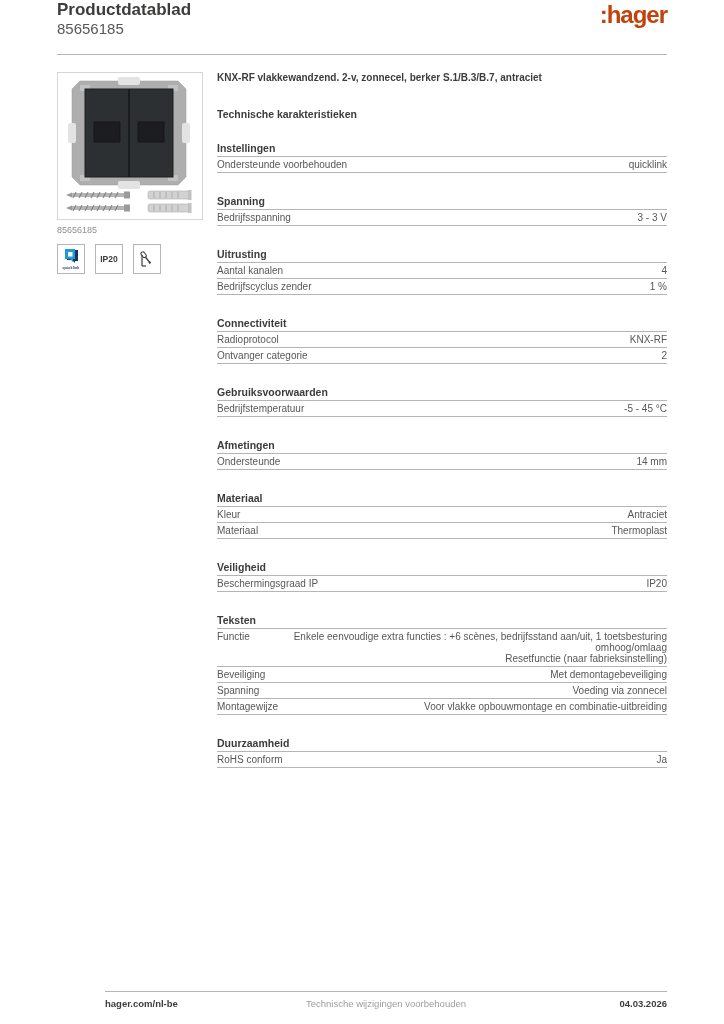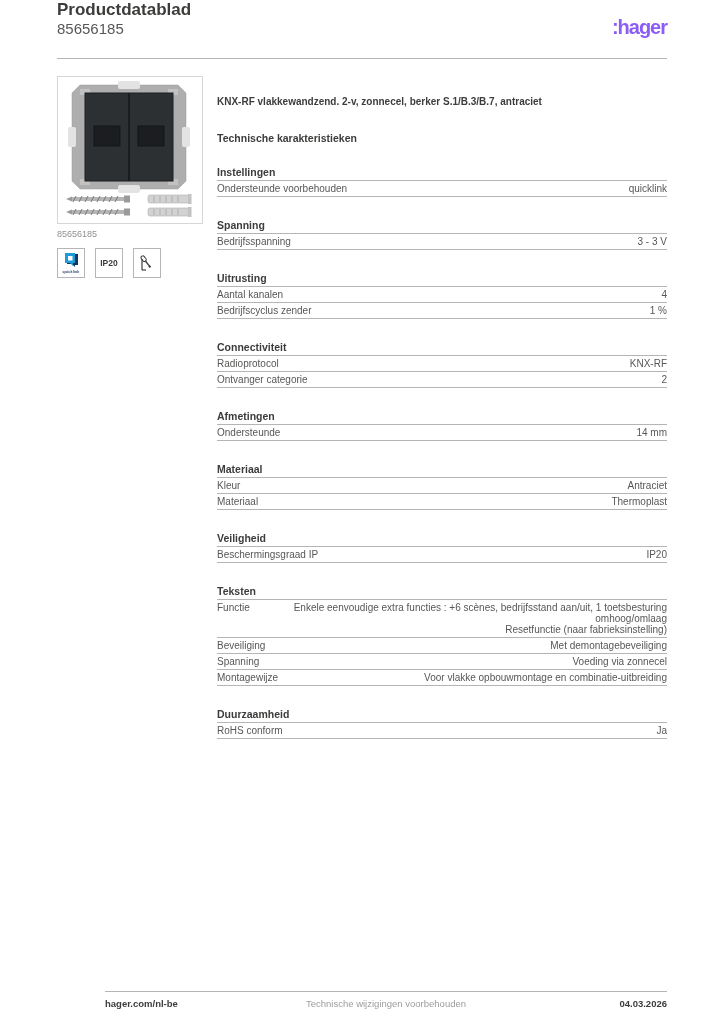--- a/index.html
+++ b/index.html
@@ -6,38 +6,38 @@
   html, body { width: 724px; height: 1024px; background: #ffffff; overflow: hidden; }
   body { font-family: "Liberation Sans", sans-serif; color: #3c3c3b; position: relative; }
 
   .page { position: absolute; inset: 0; padding: 0 57px; }
 
   
   .header { display: flex; justify-content: space-between; align-items: flex-start;
             padding-bottom: 16px; border-bottom: 1px solid #b5b5b5; }
   .header-title { font-size: 17px; font-weight: bold; color: #3c3c3b; line-height: 20px; }
   .header-number { font-size: 15px; color: #575756; line-height: 18px; }
-  .hager-logo { font-size: 20px; font-weight: bold; color: #8b5cf6; letter-spacing: -1px; line-height: 30px; margin-top: 12px; }
+  .hager-logo { font-size: 24px; font-weight: bold; color: #c2410c; letter-spacing: -1px; line-height: 30px; margin-top: 0; }
 
   
   .content { display: flex; gap: 14px; margin-top: 17px; }
   .left-col { width: 146px; flex: 0 0 146px; }
   .right-col { flex: 1; min-width: 0; }
 
   
   .image-box { width: 146px; height: 148px; border: 1px solid #d6d6d6; background: #ffffff; }
   .image-caption { font-size: 9px; color: #8f8f8e; margin-top: 5px; }
   .badge-row { display: flex; gap: 10px; margin-top: 9px; }
   .badge { width: 28px; height: 30px; border: 1px solid #b5b5b5; background: #fff;
            display: flex; flex-direction: column; align-items: center; justify-content: center; }
   .ip20-label { font-size: 8.5px; font-weight: bold; color: #3c3c3b; }
   .quicklink-label { font-size: 3.5px; color: #17365c; font-weight: bold; letter-spacing: 0.2px; margin-top: 1px; }
 
   
-  .product-title { font-size: 10px; font-weight: bold; color: #3c3c3b; line-height: 12px; margin-top: 20px; }
+  .product-title { font-size: 10px; font-weight: bold; color: #3c3c3b; line-height: 12px; margin-top: 0; }
   .tech-heading { font-size: 10.5px; font-weight: bold; color: #3c3c3b; margin-top: 24px; }
 
   .spec-section { margin-top: 22px; }
   .sec-title { font-size: 10.5px; font-weight: bold; color: #3c3c3b;
                padding-bottom: 2px; border-bottom: 1px solid #b5b5b5; line-height: 12px; }
   .spec-row { display: flex; justify-content: space-between; align-items: flex-start;
               padding: 2px 0; border-bottom: 1px solid #b5b5b5;
               font-size: 10px; color: #575756; line-height: 11px; }
   .row-label { white-space: nowrap; padding-right: 10px; }
   .row-value { text-align: right; white-space: pre-line; max-width: 452px; }
@@ -184,20 +184,29 @@
                 <div class="row-label">Radioprotocol</div>
                 <div class="row-value">KNX-RF</div>
               </div>
               <div class="spec-row">
                 <div class="row-label">Ontvanger categorie</div>
                 <div class="row-value">2</div>
               </div>
             </div>
   </div>
 
+  <div class="spec-section">
+    <div class="sec-title">Gebruiksvoorwaarden</div>
+    <div class="sec-rows">
+              <div class="spec-row">
+                <div class="row-label">Bedrijfstemperatuur</div>
+                <div class="row-value">-5 - 45 °C</div>
+              </div>
+            </div>
+  </div>
 
   <div class="spec-section">
     <div class="sec-title">Afmetingen</div>
     <div class="sec-rows">
               <div class="spec-row">
                 <div class="row-label">Ondersteunde</div>
                 <div class="row-value">14 mm</div>
               </div>
             </div>
   </div>

